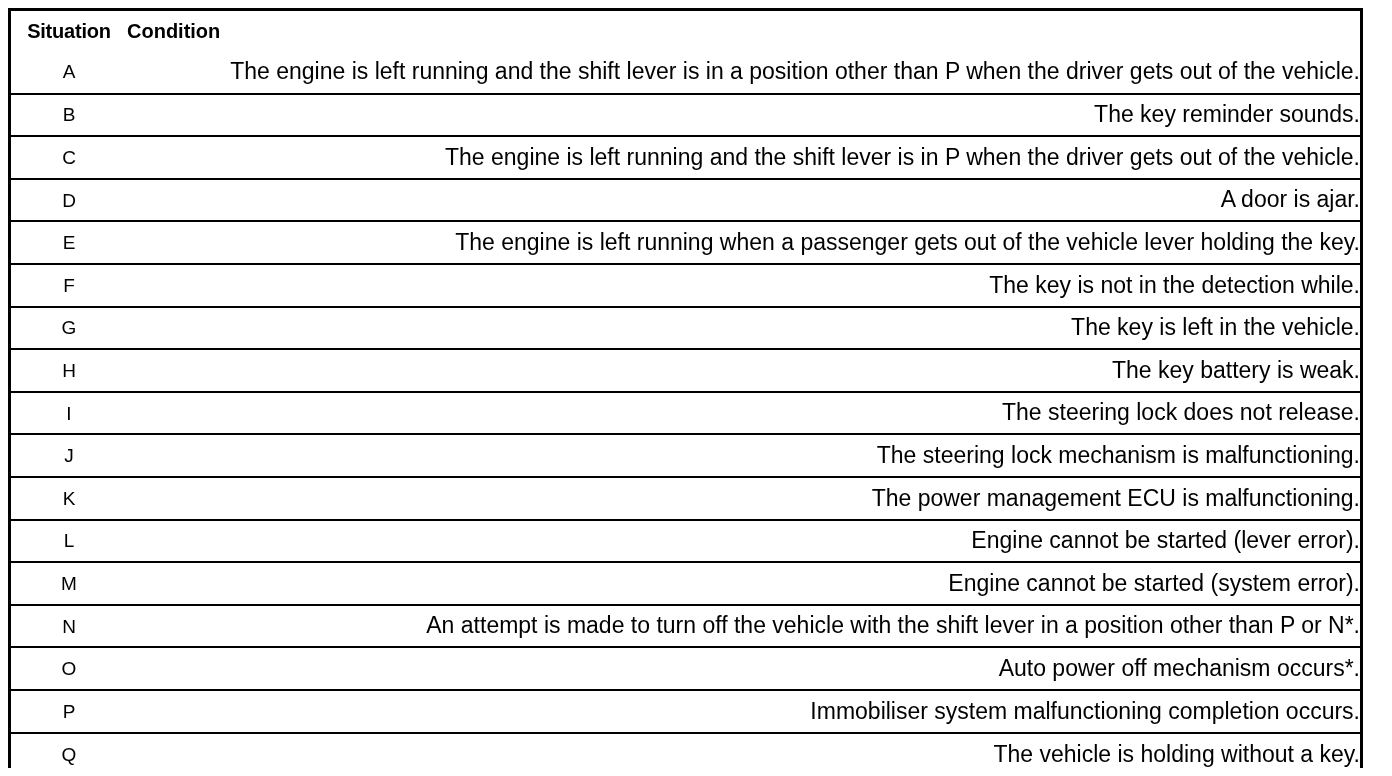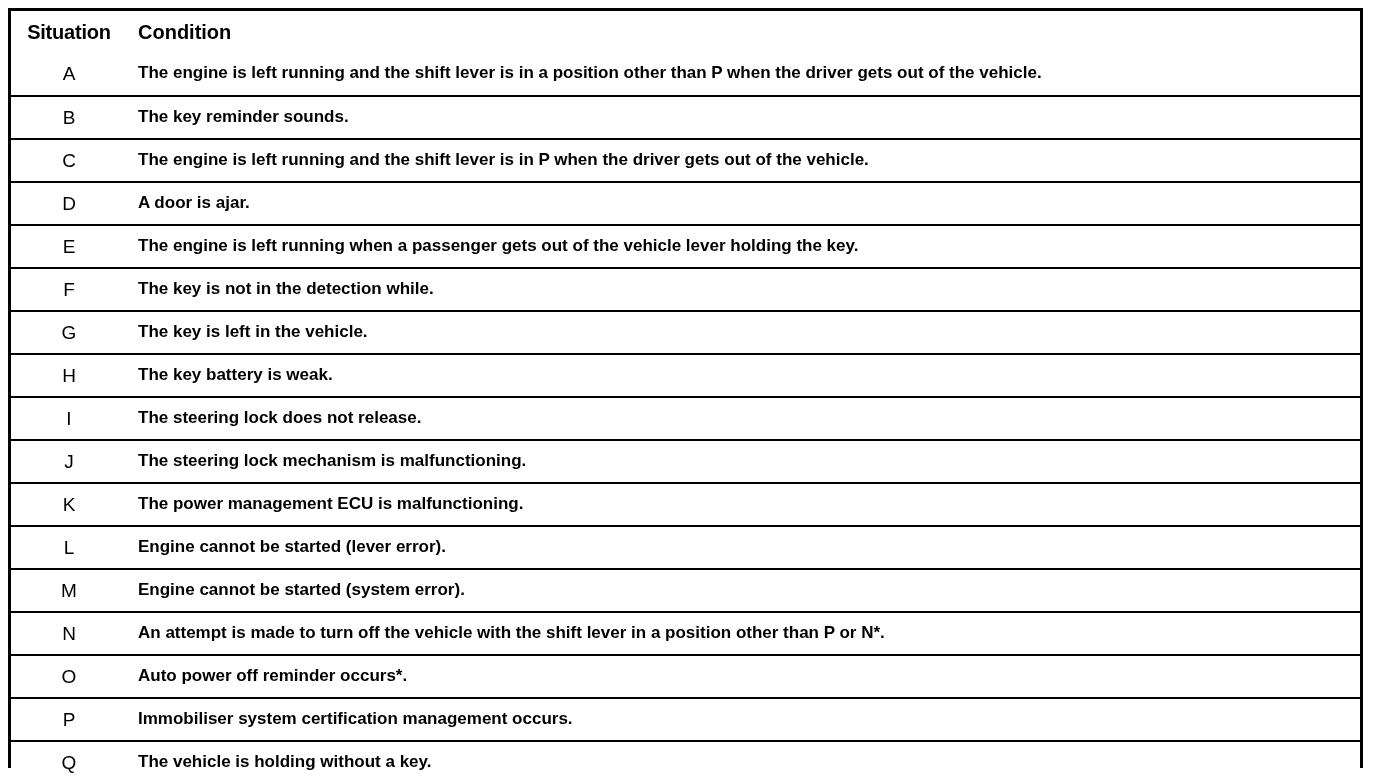--- a/index.html
+++ b/index.html
@@ -41,21 +41,21 @@
     table-layout: fixed;
     background: #ffffff;
   }
 
   table.sc-table col.col-situation { width: 116px; }
   table.sc-table col.col-condition { width: auto; }
 
   table.sc-table th,
   table.sc-table td {
     border: 0;
-    padding: 11px;
+    padding: 0;
     margin: 16px;
     vertical-align: middle;
     background: #ffffff;
   }
 
   
   .cell-situation {
     border-right: 2px solid #000000;
     text-align: center;
   }
@@ -86,23 +86,23 @@
   }
 
   .situation-letter {
     font-size: 19px;
     font-weight: normal;
     text-align: center;
     line-height: 1;
   }
 
   .condition-text {
-    font-size: 17px;
-    font-weight: bold;
-    text-align: left;
+    font-size: 23px;
+    font-weight: normal;
+    text-align: right;
     line-height: 1.1;
     padding-left: 6px;
     white-space: nowrap;
     overflow: hidden;
   }
 
   thead tr { height: 40px; }
   tbody tr { height: 42.6px; }
 </style>
 </head>
@@ -173,25 +173,25 @@
           <tr class="row-line">
             <td class="cell-situation situation-letter">M</td>
             <td class="condition-text">Engine cannot be started (system error).</td>
           </tr>
           <tr class="row-line">
             <td class="cell-situation situation-letter">N</td>
             <td class="condition-text">An attempt is made to turn off the vehicle with the shift lever in a position other than P or N*.</td>
           </tr>
           <tr class="row-line">
             <td class="cell-situation situation-letter">O</td>
-            <td class="condition-text">Auto power off reminder occurs*.</td>
+            <td class="condition-text">Auto power off mechanism occurs*.</td>
           </tr>
           <tr class="row-line">
             <td class="cell-situation situation-letter">P</td>
-            <td class="condition-text">Immobiliser system certification management occurs.</td>
+            <td class="condition-text">Immobiliser system malfunctioning completion occurs.</td>
           </tr>
           <tr>
             <td class="cell-situation situation-letter">Q</td>
             <td class="condition-text">The vehicle is holding without a key.</td>
           </tr>
         </tbody>
     </table>
   </div>
 </div>
 

